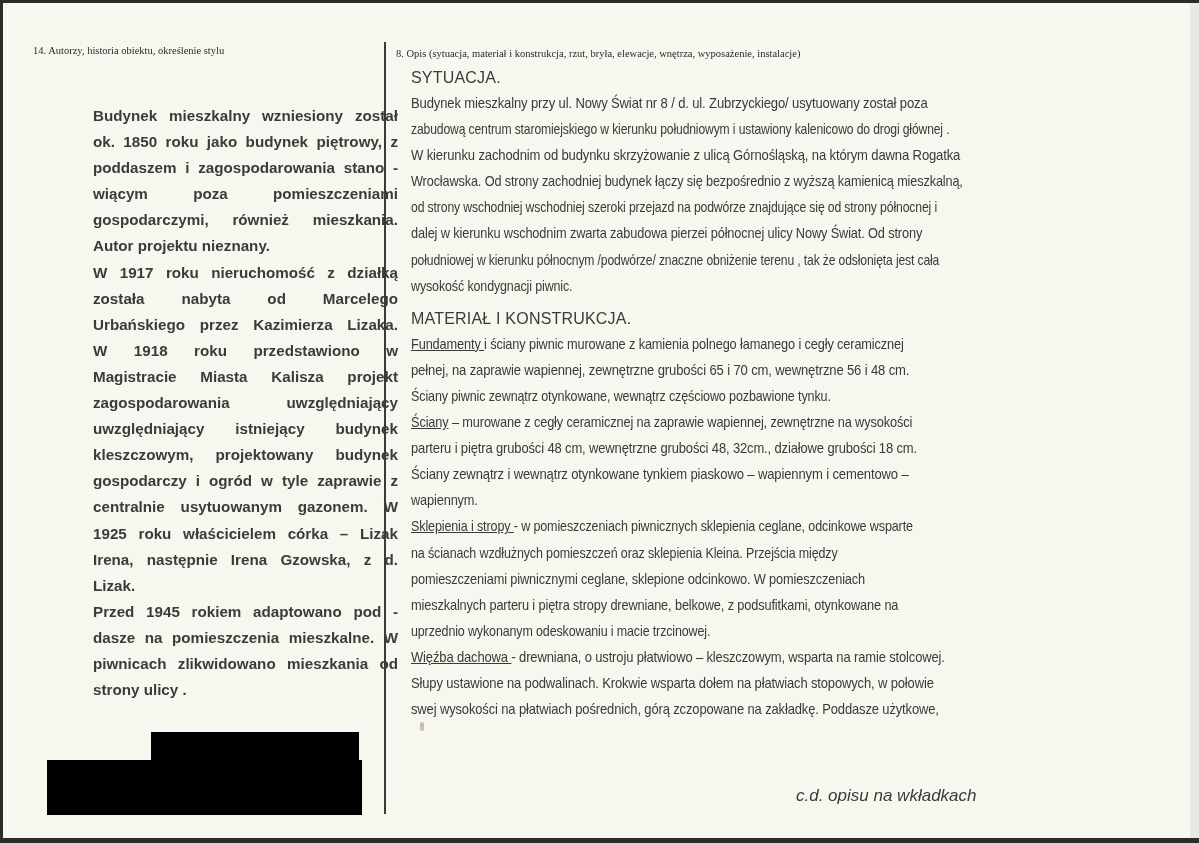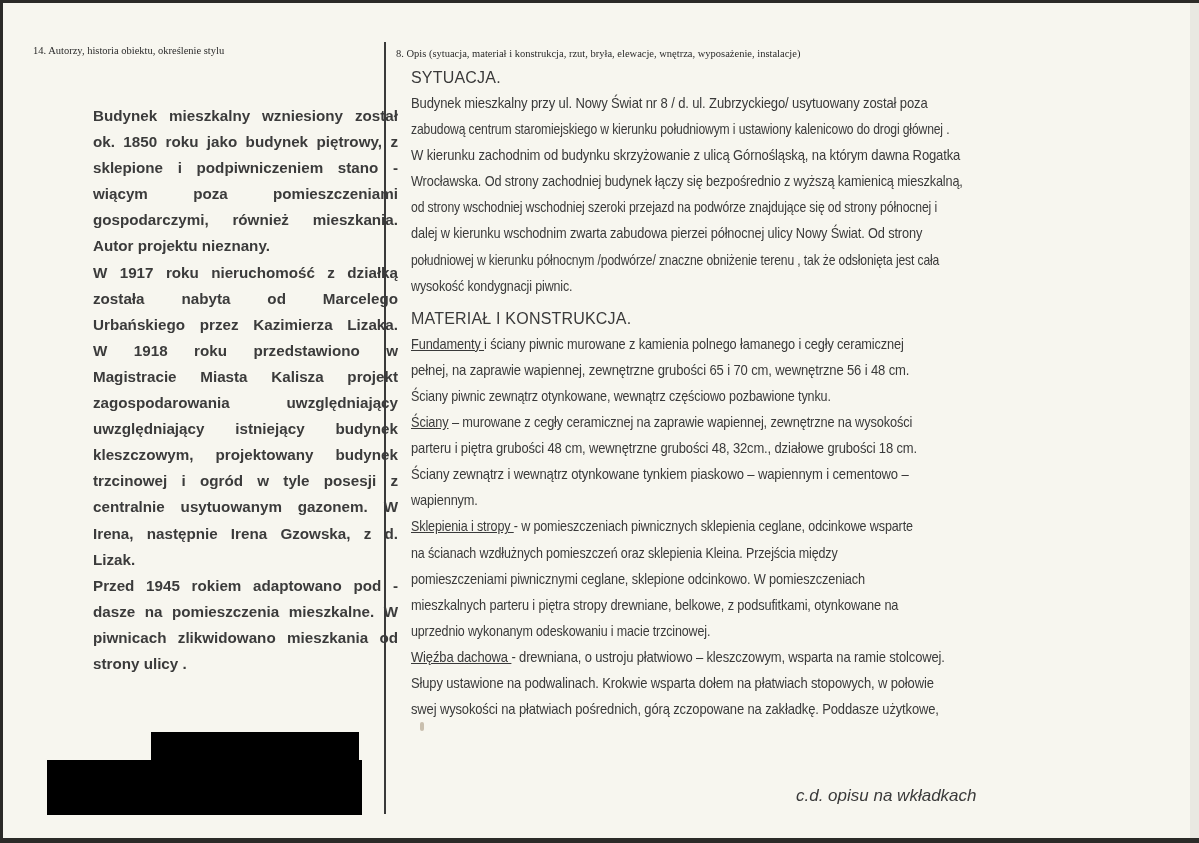--- a/index.html
+++ b/index.html
@@ -75,34 +75,35 @@
 
 <div class="header-label" style="left:33px; top:45px;">14. Autorzy, historia obiektu, określenie stylu</div>
 
 <div class="header-label" style="left:396px; top:48px;">8. Opis (sytuacja, materiał i konstrukcja, rzut, bryła, elewacje, wnętrza, wyposażenie, instalacje)</div>
 
 <div class="divider"></div>
 
 <div class="left-col">
   <span class="line">Budynek mieszkalny  wzniesiony został</span>
   <span class="line">ok. 1850 roku jako budynek piętrowy, z</span>
-  <span class="line">sklepione i podpiwniczeniem stano -</span>
+  <span class="line">poddaszem i zagospodarowania stano -</span>
   <span class="line">wiącym      poza      pomieszczeniami</span>
   <span class="line">gospodarczymi,   również   mieszkania.</span>
   <span class="line last">Autor projektu nieznany.</span>
   <span class="line">W 1917 roku  nieruchomość z działką</span>
   <span class="line">została     nabyta     od     Marcelego</span>
   <span class="line">Urbańskiego  przez Kazimierza Lizaka.</span>
   <span class="line">W   1918   roku    przedstawiono   w</span>
   <span class="line">Magistracie   Miasta   Kalisza   projekt</span>
   <span class="line">zagospodarowania          uwzględniający</span>
   <span class="line">uwzględniający    istniejący    budynek</span>
   <span class="line">kleszczowym,    projektowany    budynek</span>
-  <span class="line">trzcinowej i ogród  w tyle posesji z</span>
+  <span class="line">gospodarczy i ogród  w tyle zaprawie z</span>
   <span class="line">centralnie  usytuowanym gazonem.  W</span>
+  <span class="line">1925 roku właścicielem córka – Lizak</span>
   <span class="line">Irena, następnie  Irena Gzowska, z d.</span>
   <span class="line last">Lizak.</span>
   <span class="line">Przed 1945 rokiem  adaptowano pod -</span>
   <span class="line">dasze na pomieszczenia mieszkalne. W</span>
   <span class="line">piwnicach zlikwidowano  mieszkania od</span>
   <span class="line last">strony ulicy .</span>
 </div>
 
 <div class="redact" style="left:151px; top:732px; width:208px; height:30px;"></div>
 <div class="redact" style="left:47px; top:760px; width:315px; height:55px;"></div>

